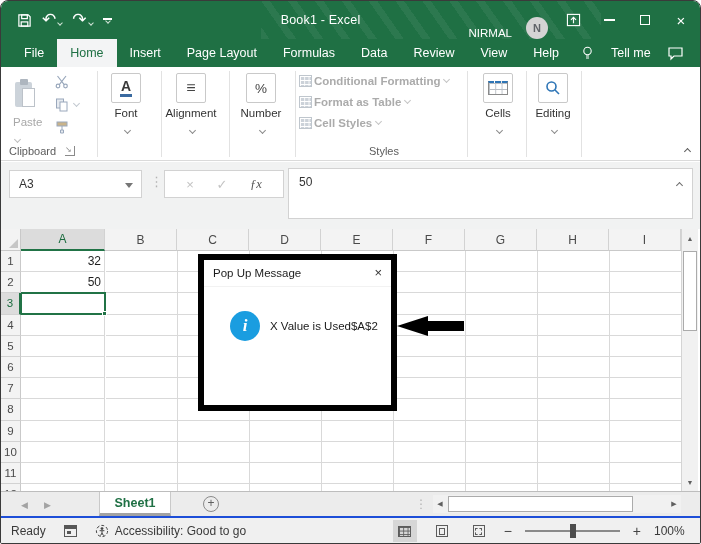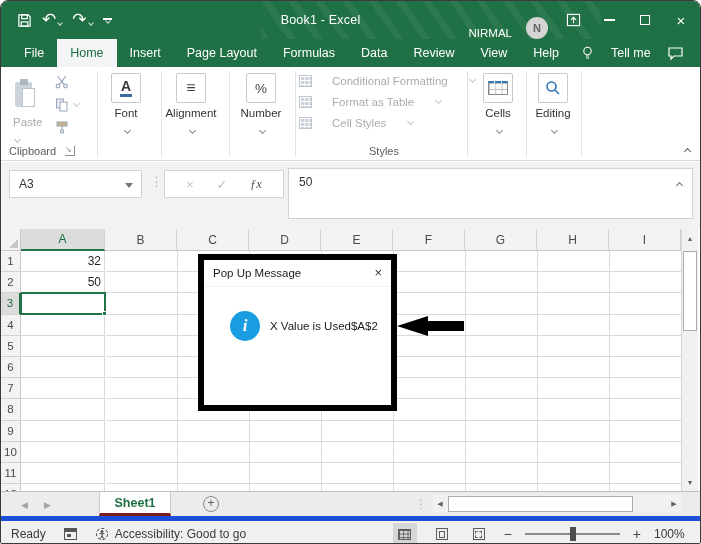--- a/index.html
+++ b/index.html
@@ -56,21 +56,21 @@
               border-right:1px solid #8a8a8a; border-bottom:1px solid #8a8a8a; font-size:8px; color:#8a8a8a; line-height:8px; }
   .cgrp { position:absolute; top:6px; width:60px; text-align:center; }
   .cgrp .ibox { width:30px; height:30px; border:1px solid #c9c9c9; background:#fff; border-radius:2px;
                 margin:0 auto; display:flex; align-items:center; justify-content:center; }
   .cgrp .lbl { font-size:11.5px; color:#333; margin-top:4px; }
   .cgrp .chev { color:#8a8a8a; margin-top:3px; }
   .fontA { font-size:14px; font-weight:bold; color:#3a3a3a; border-bottom:3px solid #3a6aa0; line-height:1.1; padding:0 1px; }
   .align-glyph { font-size:16px; color:#444; }
   .pct-glyph { font-size:13.5px; color:#444; }
   .styles-rows { position:absolute; left:298px; top:8px; display:flex; flex-direction:column; gap:9px; }
-  .styles-row { display:flex; align-items:center; gap:20px; color:#ababab; font-size:11.5px; }
+  .styles-row { display:flex; align-items:center; gap:2px; color:#ababab; font-size:11.5px;font-weight:bold; }
   .mini-grid { width:13px; height:12px; background-color:#ccd2d9;
      background-image:linear-gradient(90deg,#fff 1px,transparent 1px),linear-gradient(#fff 1px,transparent 1px);
      background-size:4.3px 4px; border:1px solid #bfc6cd; }
   .styles-row .chev { color:#c4c4c4; }
   .cells-ico { width:20px; height:14px; border:1px solid #8a8a8a; border-top:2px dashed #2e75b6;
      background-image:linear-gradient(90deg,#b9bec4 1px,transparent 1px),linear-gradient(#b9bec4 1px,transparent 1px);
      background-size:6.3px 6px; background-color:#fff; }
   .collapse-chev { position:absolute; right:10px; bottom:6px; color:#5c5c5c; }
 
   
@@ -116,33 +116,33 @@
   .vscroll { position:absolute; right:2px; top:0; width:17px; height:262px; background:#f1f1f1; border-left:1px solid #d4d4d4; }
   .vscroll .btn { position:absolute; left:0; width:16px; height:18px; display:flex; align-items:center;
                   justify-content:center; font-size:7px; color:#5f5f5f; background:#f1f1f1; }
   .vscroll .thumb { position:absolute; left:1px; top:22px; width:14px; height:80px; background:#fff; border:1px solid #ababab; }
 
   
   .sheetbar { position:absolute; left:0; top:490px; width:100%; height:25px; background:#ececec; border-top:1px solid #bdbdbd; }
   .nav-arrows { position:absolute; left:20px; top:0; height:25px; display:flex; align-items:center; gap:16px;
                 color:#a3a3a3; font-size:9px; }
   .sheettab { position:absolute; left:98px; top:0; width:72px; height:24px; background:#fff;
-              border-left:1px solid #c9c9c9; border-right:1px solid #c9c9c9; border-bottom:3px solid #7f1d1d;
+              border-left:1px solid #c9c9c9; border-right:1px solid #c9c9c9; border-bottom:3px solid #a3a3a3;
               display:flex; align-items:center; justify-content:center; font-size:12.5px; font-weight:bold; color:#1f7044; }
   .newsheet { position:absolute; left:202px; top:4px; width:16px; height:16px; border:1px solid #8a8a8a; border-radius:50%;
               color:#5f5f5f; font-size:12px; line-height:13px; text-align:center; }
   .sb-dots { position:absolute; left:414px; top:5px; color:#b3b3b3; font-size:12px; }
   .hscroll { position:absolute; left:432px; top:3px; width:248px; height:18px; background:#f1f1f1; }
   .hscroll .btn { position:absolute; top:0; width:14px; height:18px; display:flex; align-items:center;
                   justify-content:center; font-size:7px; color:#5f5f5f; }
   .hscroll .thumb { position:absolute; left:15px; top:1px; width:185px; height:16px; background:#fff; border:1px solid #ababab; }
 
   
   .statusbar { position:absolute; left:0; top:515px; width:100%; height:28px; background:#f0f0f0;
-               border-top:5px solid #1d4ed8; font-size:12px; color:#3a3a3a; }
+               border-top:2px solid #1d4ed8; font-size:12px; color:#3a3a3a; }
   .sb-left { position:absolute; left:10px; top:0; height:26px; display:flex; align-items:center; gap:18px; }
   .macro-ico { width:13px; height:12px; border:1px solid #575757; border-top:4px solid #575757; position:relative; }
   .macro-ico::after { content:""; position:absolute; left:2px; bottom:2px; width:4px; height:3px; background:#575757; }
   .sb-acc { display:flex; align-items:center; gap:6px; }
   .sb-right { position:absolute; right:12px; top:0; height:26px; display:flex; align-items:center; gap:13px; }
   .view-btn { width:24px; height:22px; display:flex; align-items:center; justify-content:center; }
   .view-btn.sel { background:#d6d6d6; }
   .vi-normal { width:13px; height:11px; border:1px solid #5c5c5c;
      background-image:linear-gradient(90deg,#5c5c5c 1px,transparent 1px),linear-gradient(#5c5c5c 1px,transparent 1px);
      background-size:4.3px 3.6px; }

